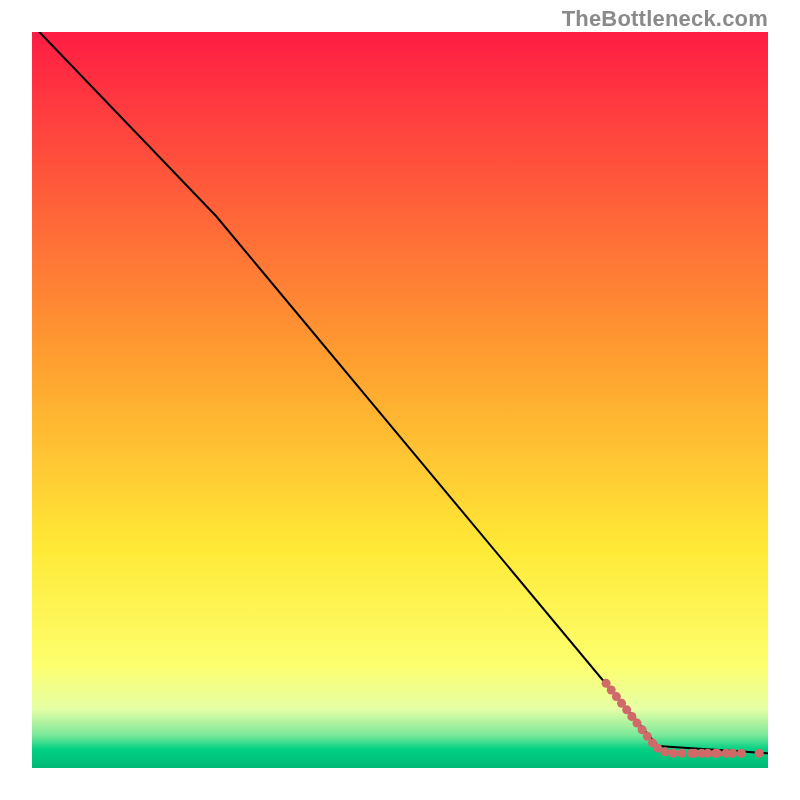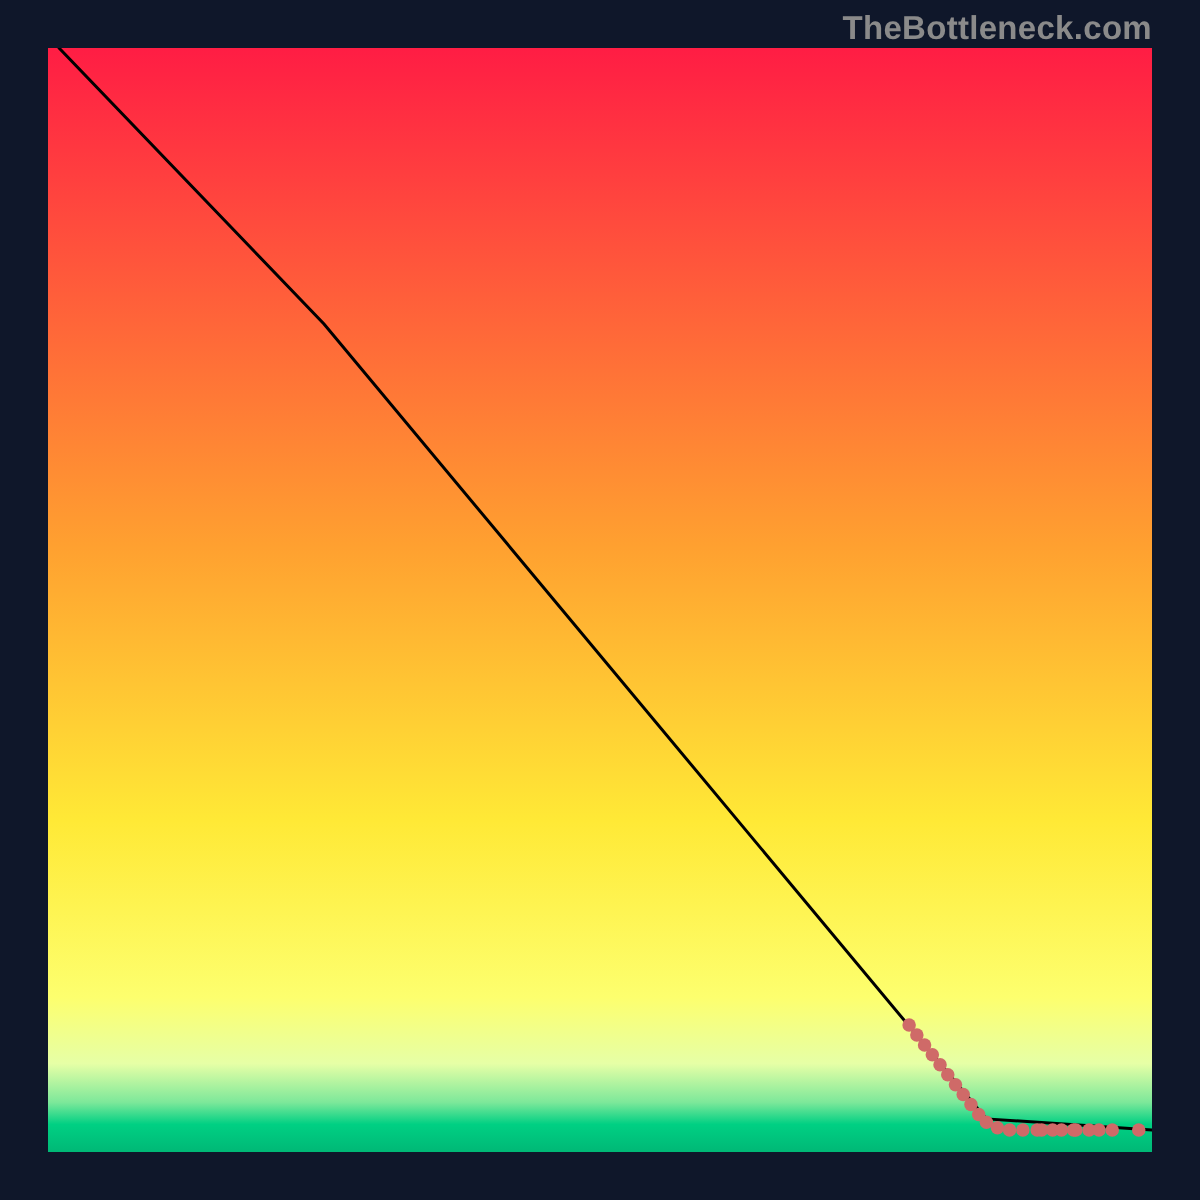--- a/index.html
+++ b/index.html
@@ -10,21 +10,21 @@
     background: #000000;
     overflow: hidden;
     font-family: Arial, Helvetica, sans-serif;
   }
   .frame {
     position: absolute;
     left: 0;
     top: 0;
     width: 800px;
     height: 800px;
-    background: #0f172a;
+    background: #ffffff;
   }
   .plot {
     position: absolute;
     left: 32px;
     top: 32px;
     width: 736px;
     height: 736px;
     overflow: hidden;
   }
   .watermark {

